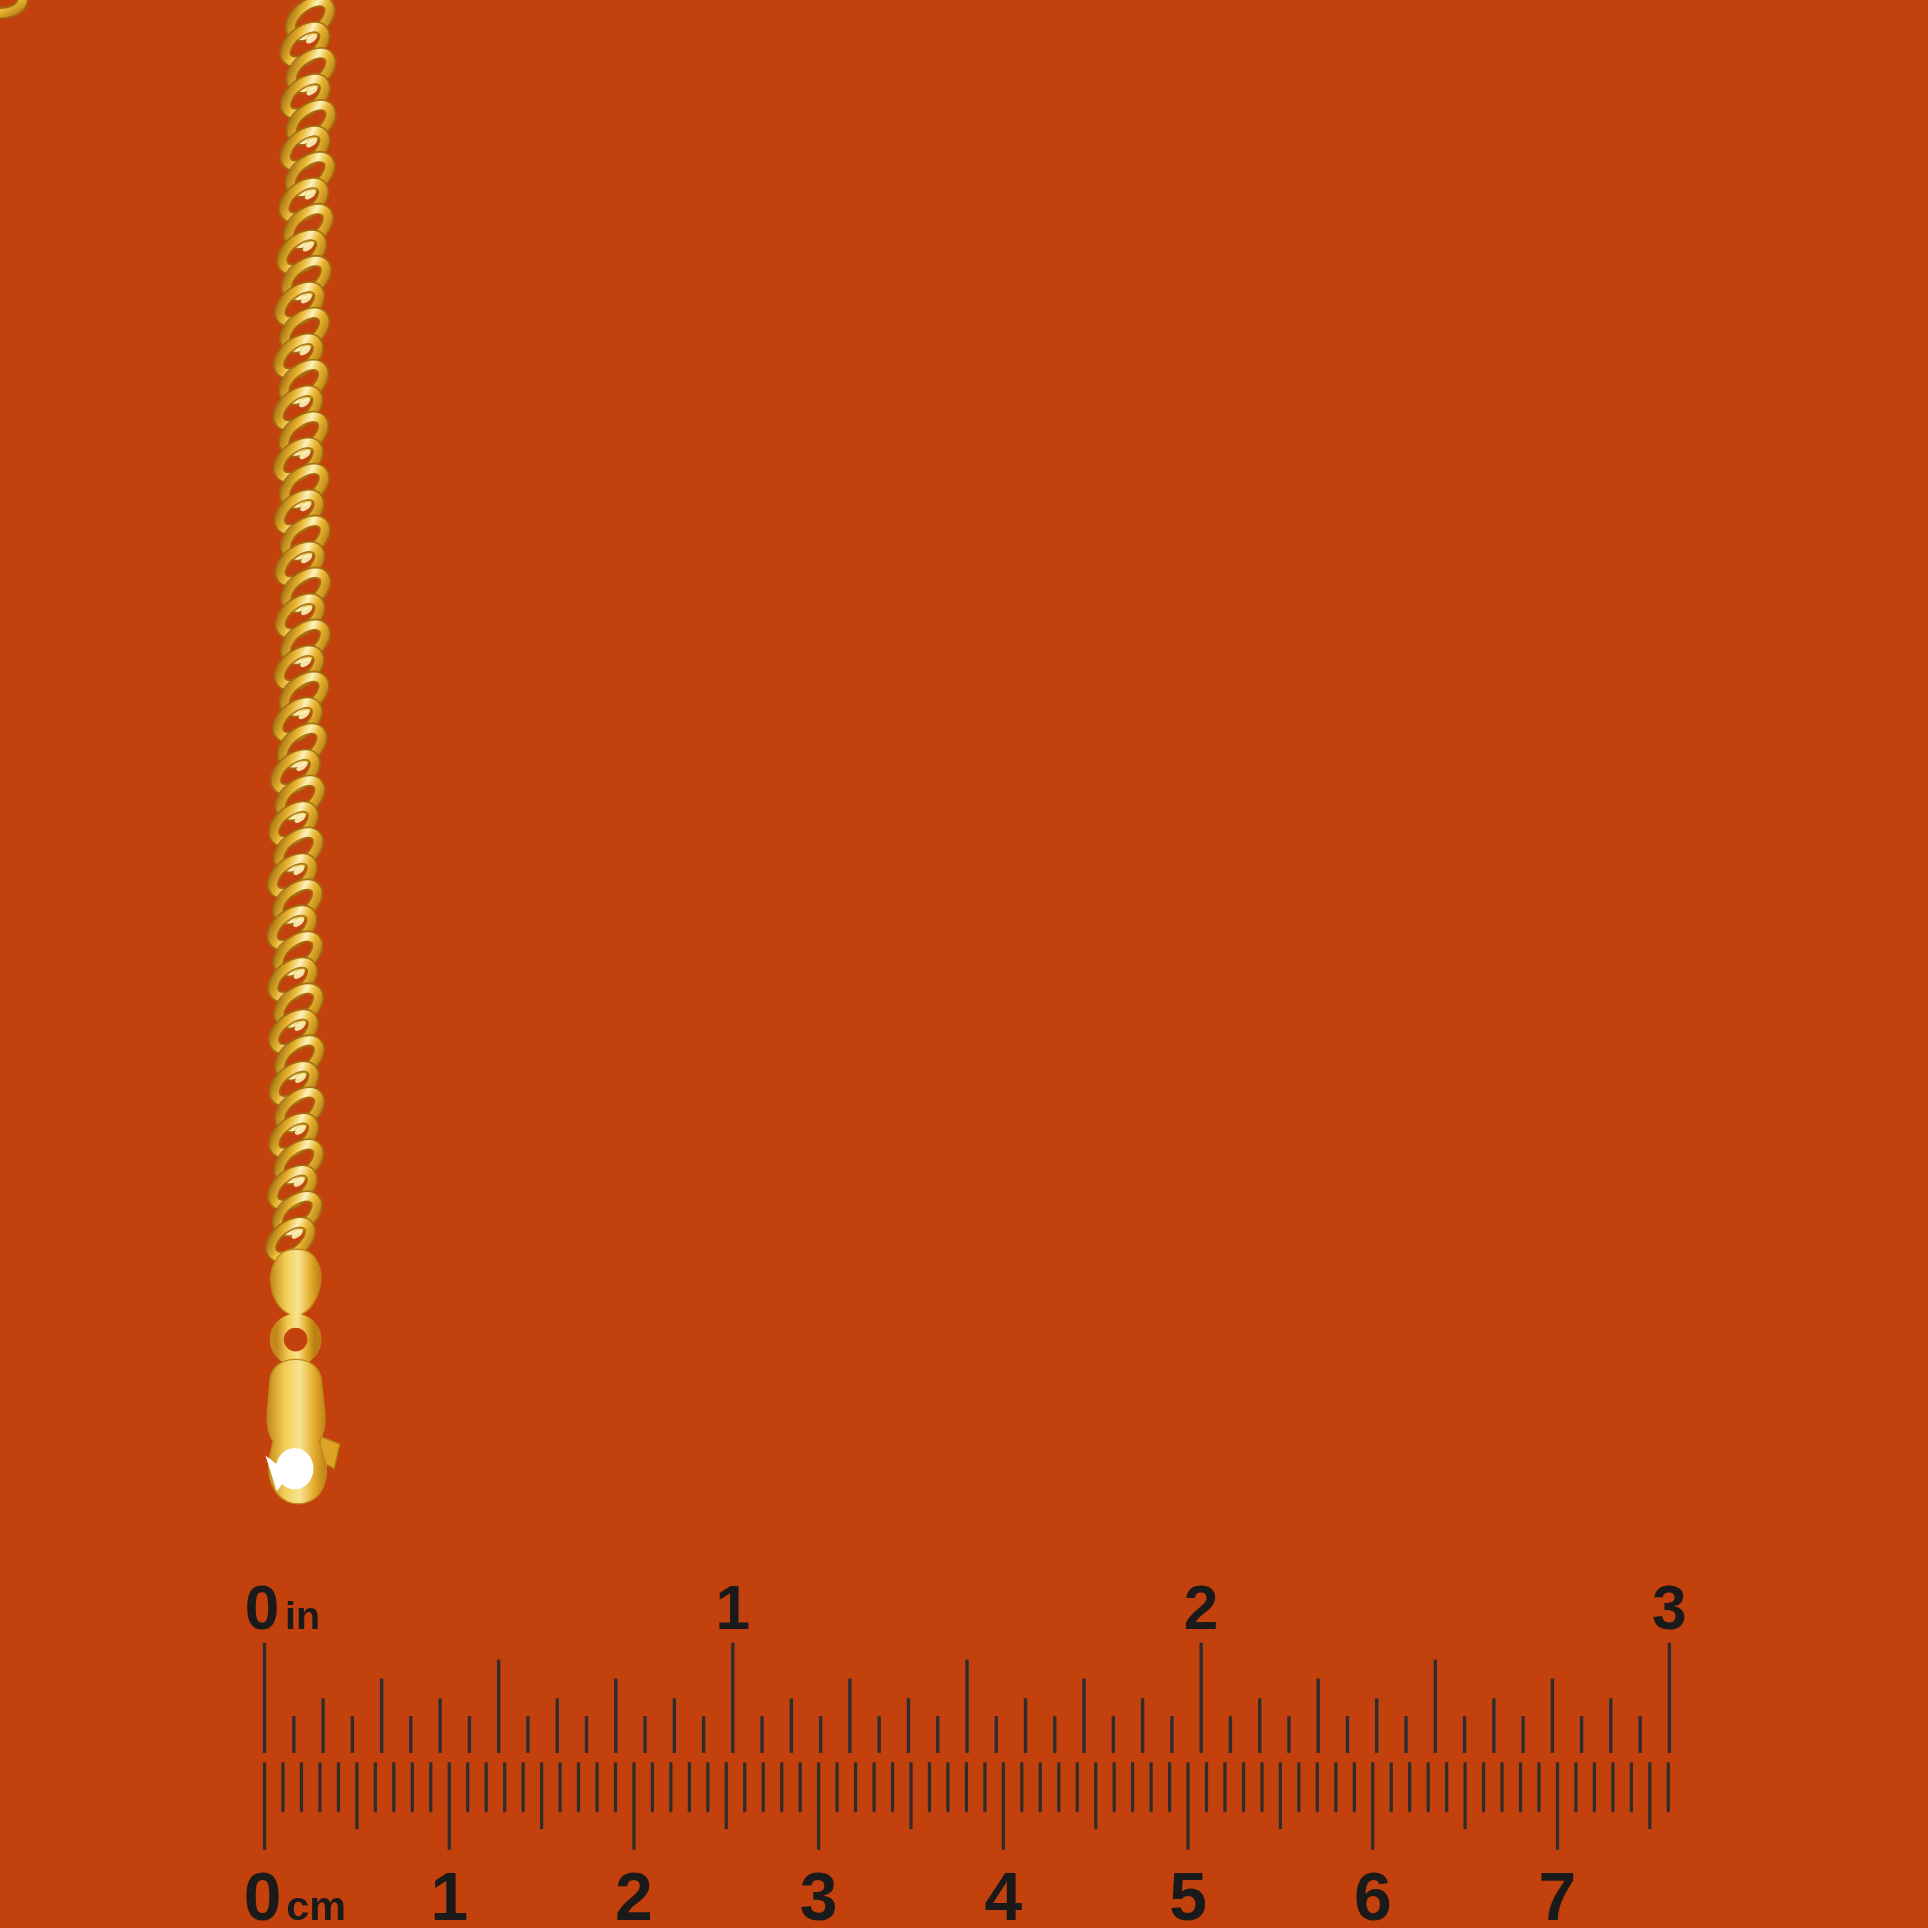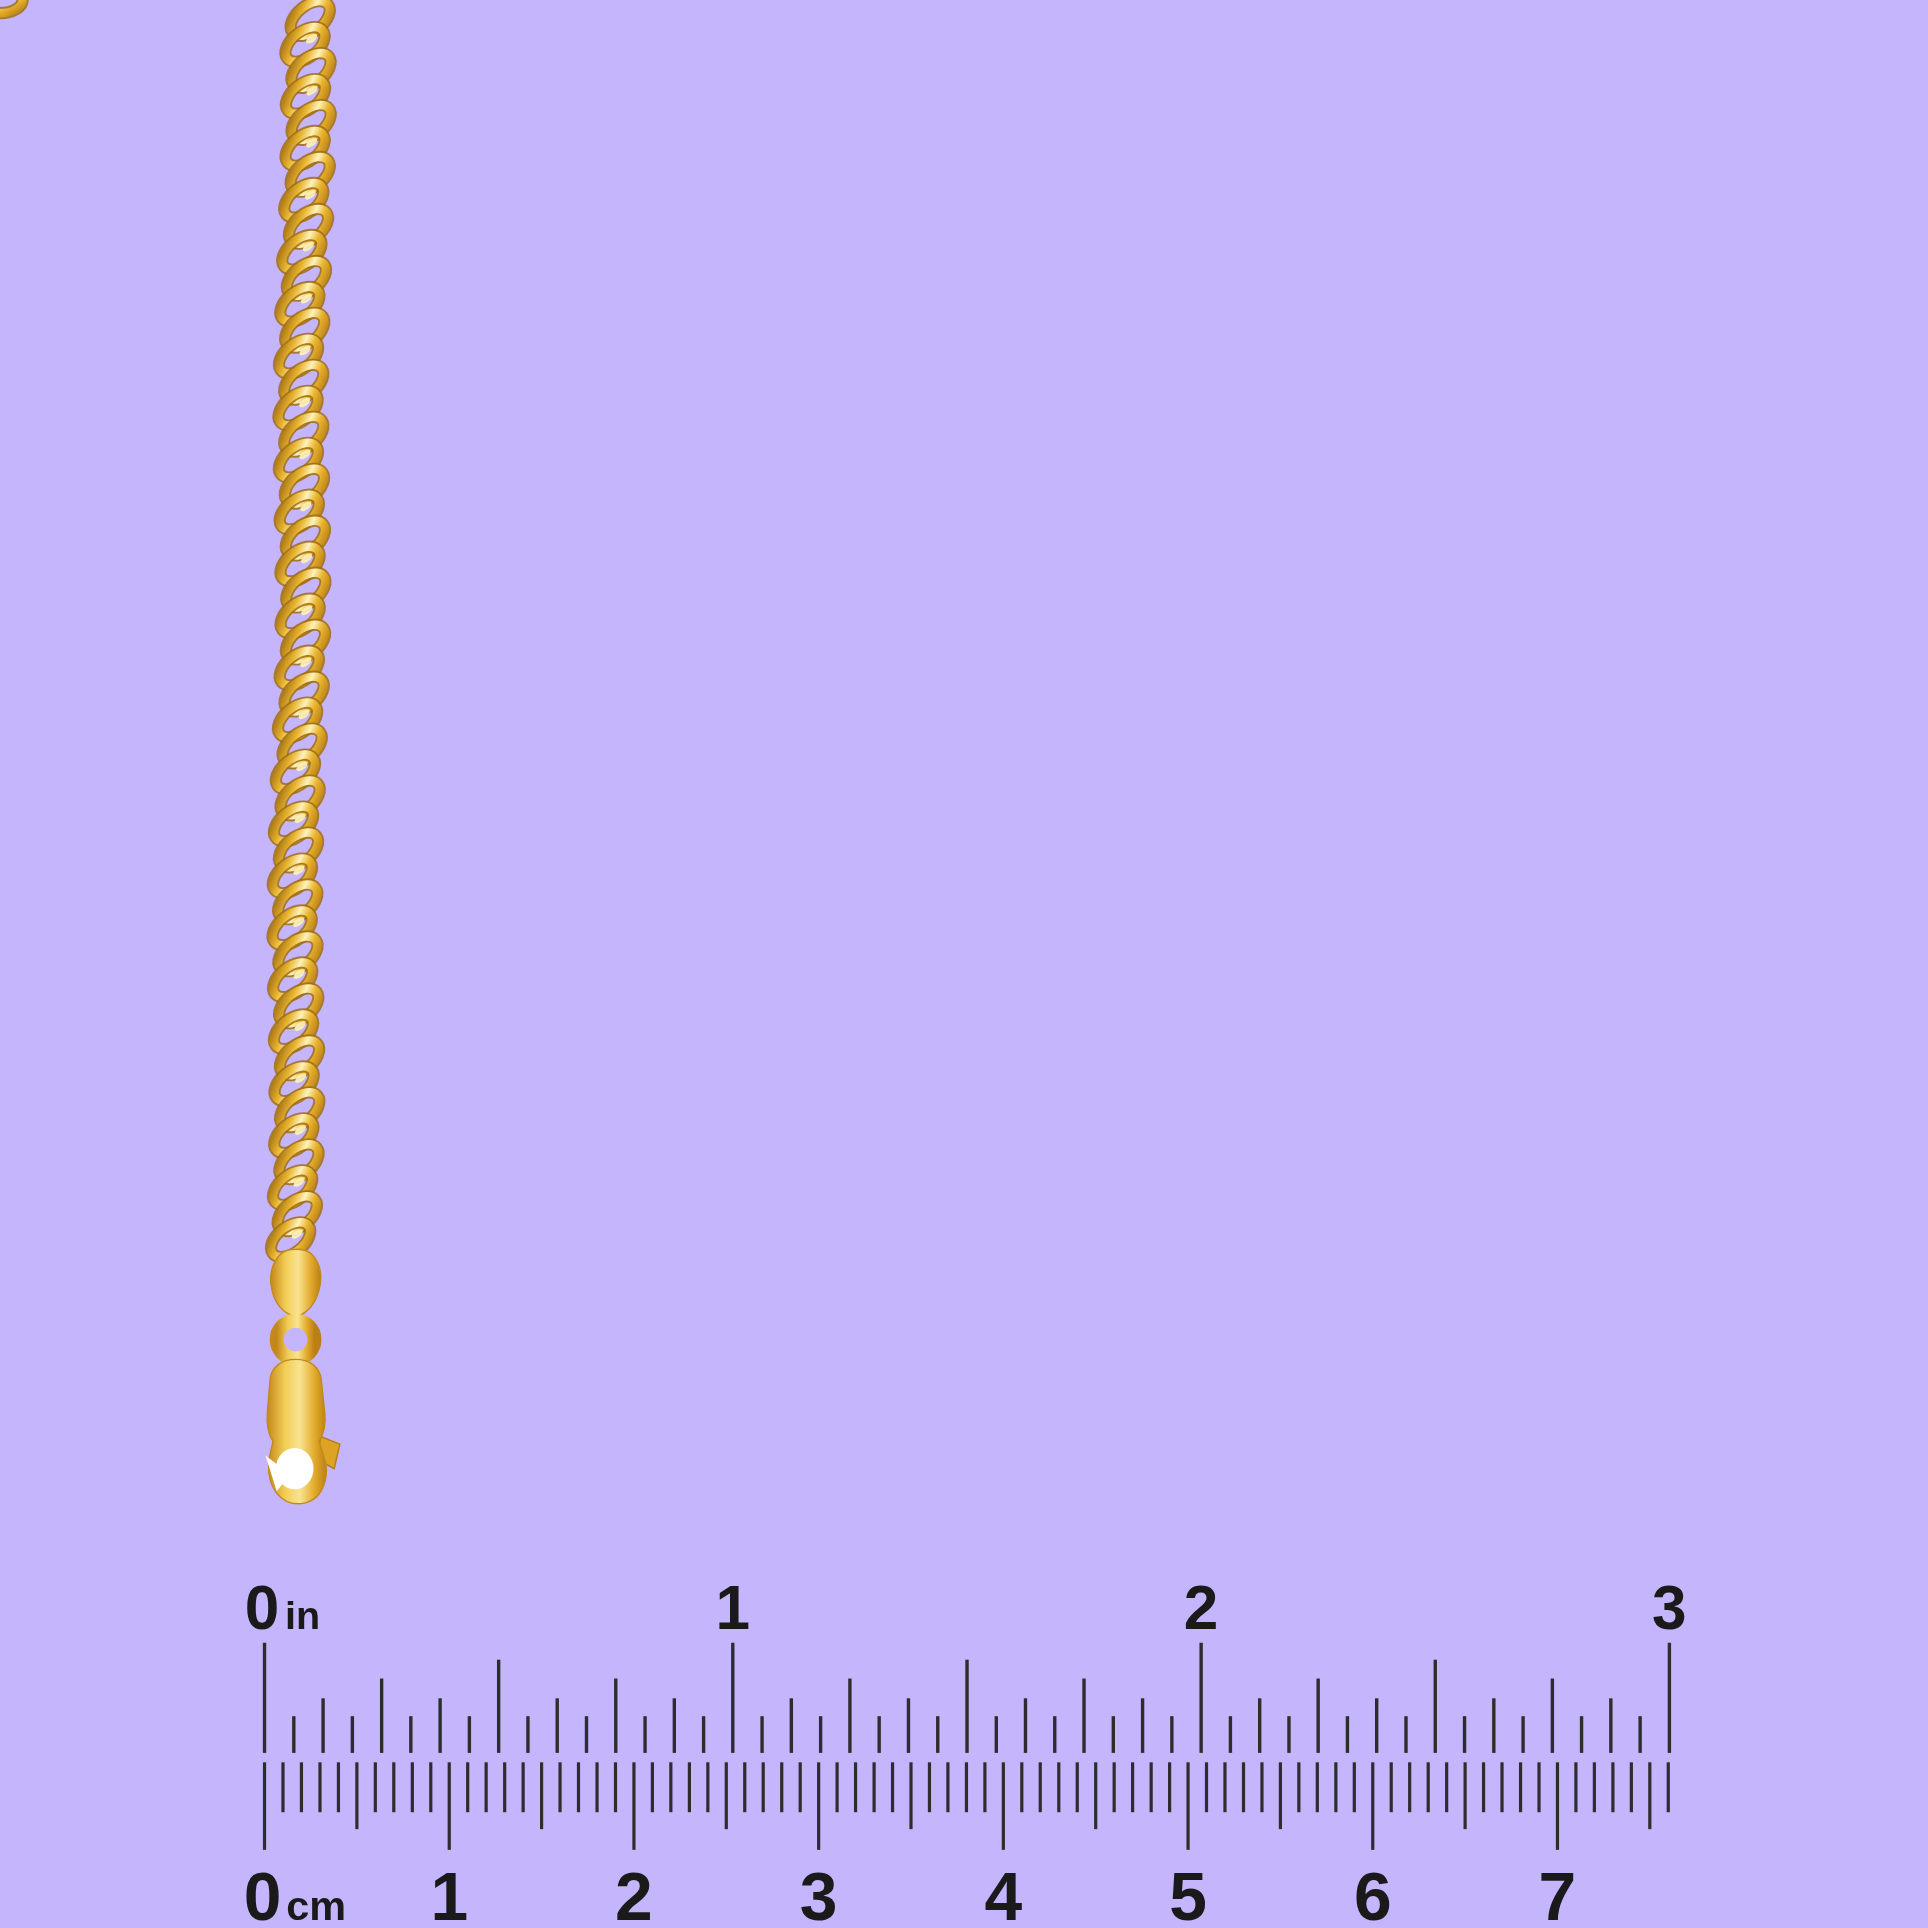--- a/index.html
+++ b/index.html
@@ -1,20 +1,20 @@
 <!DOCTYPE html>
 <html style="font-size:15px"><head>
 <meta charset="utf-8">
 <style>
   html, body { margin: 0; padding: 0; background: #ffffff; }
   .canvas {
     position: relative;
     width: 1928px;
     height: 1928px;
-    background: #c4b5fd;
+    background: #c2410c;
     overflow: hidden;
     font-family: "Liberation Sans", sans-serif;
   }
   .canvas svg { position: absolute; left: 0; top: 0; }
   svg text {
     font-family: "Liberation Sans", sans-serif;
     font-weight: bold;
   }
 </style>
 </head>

